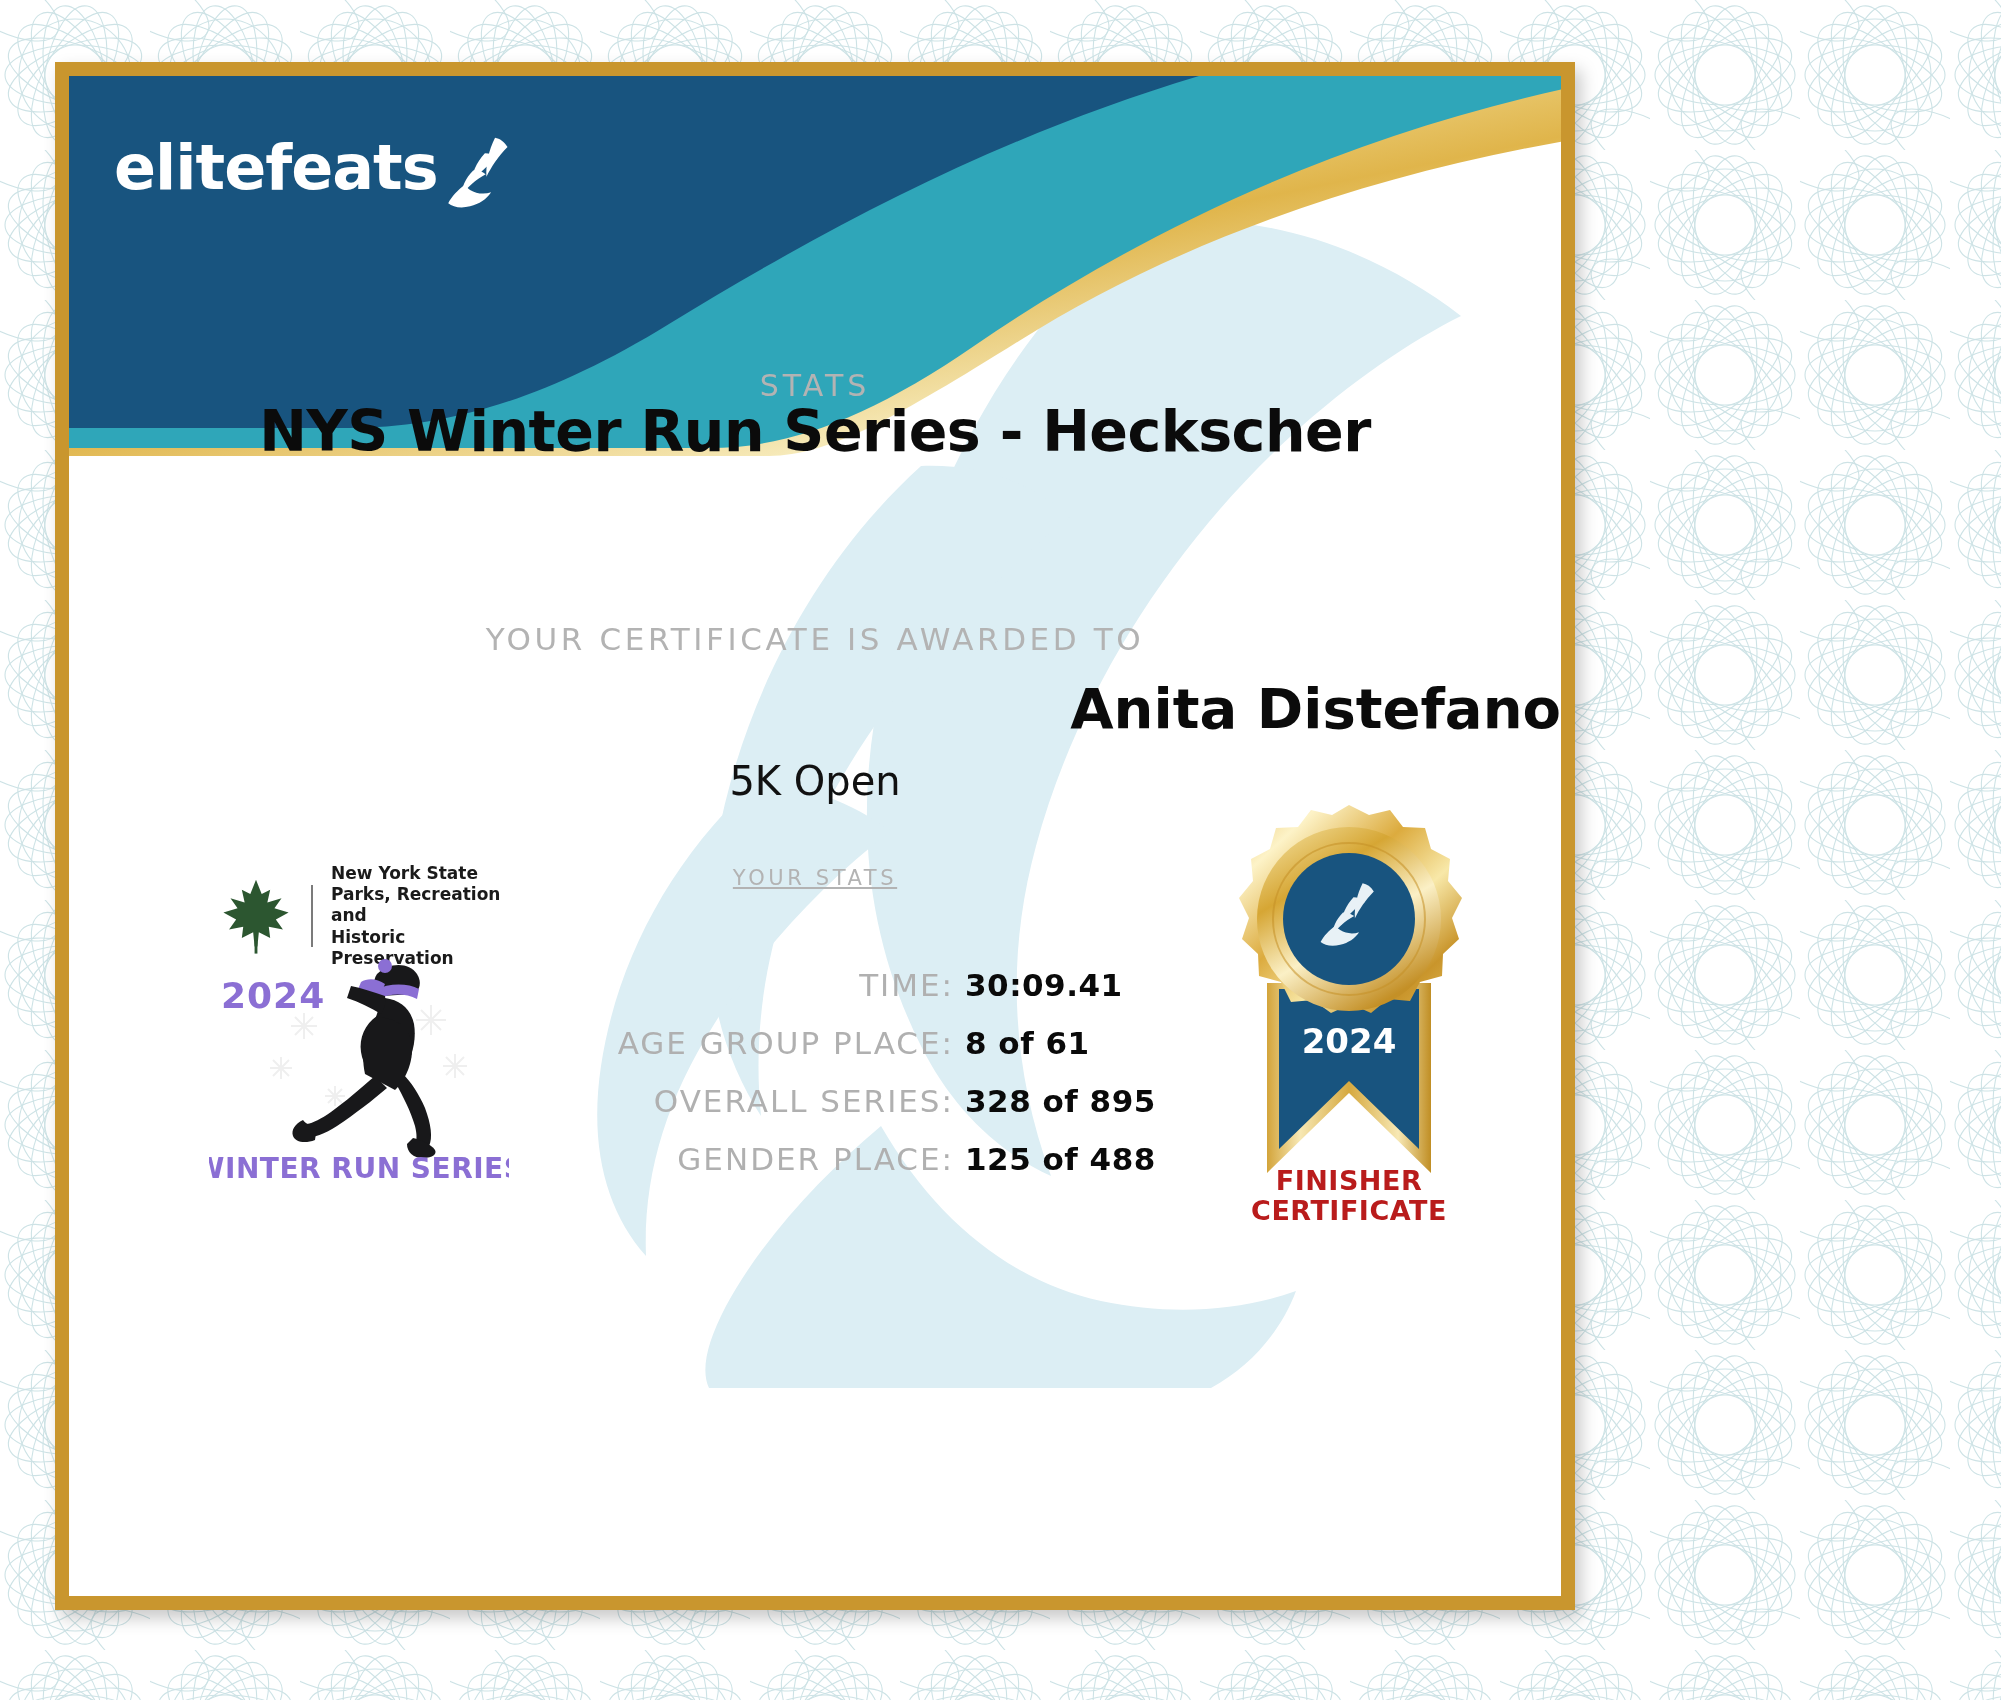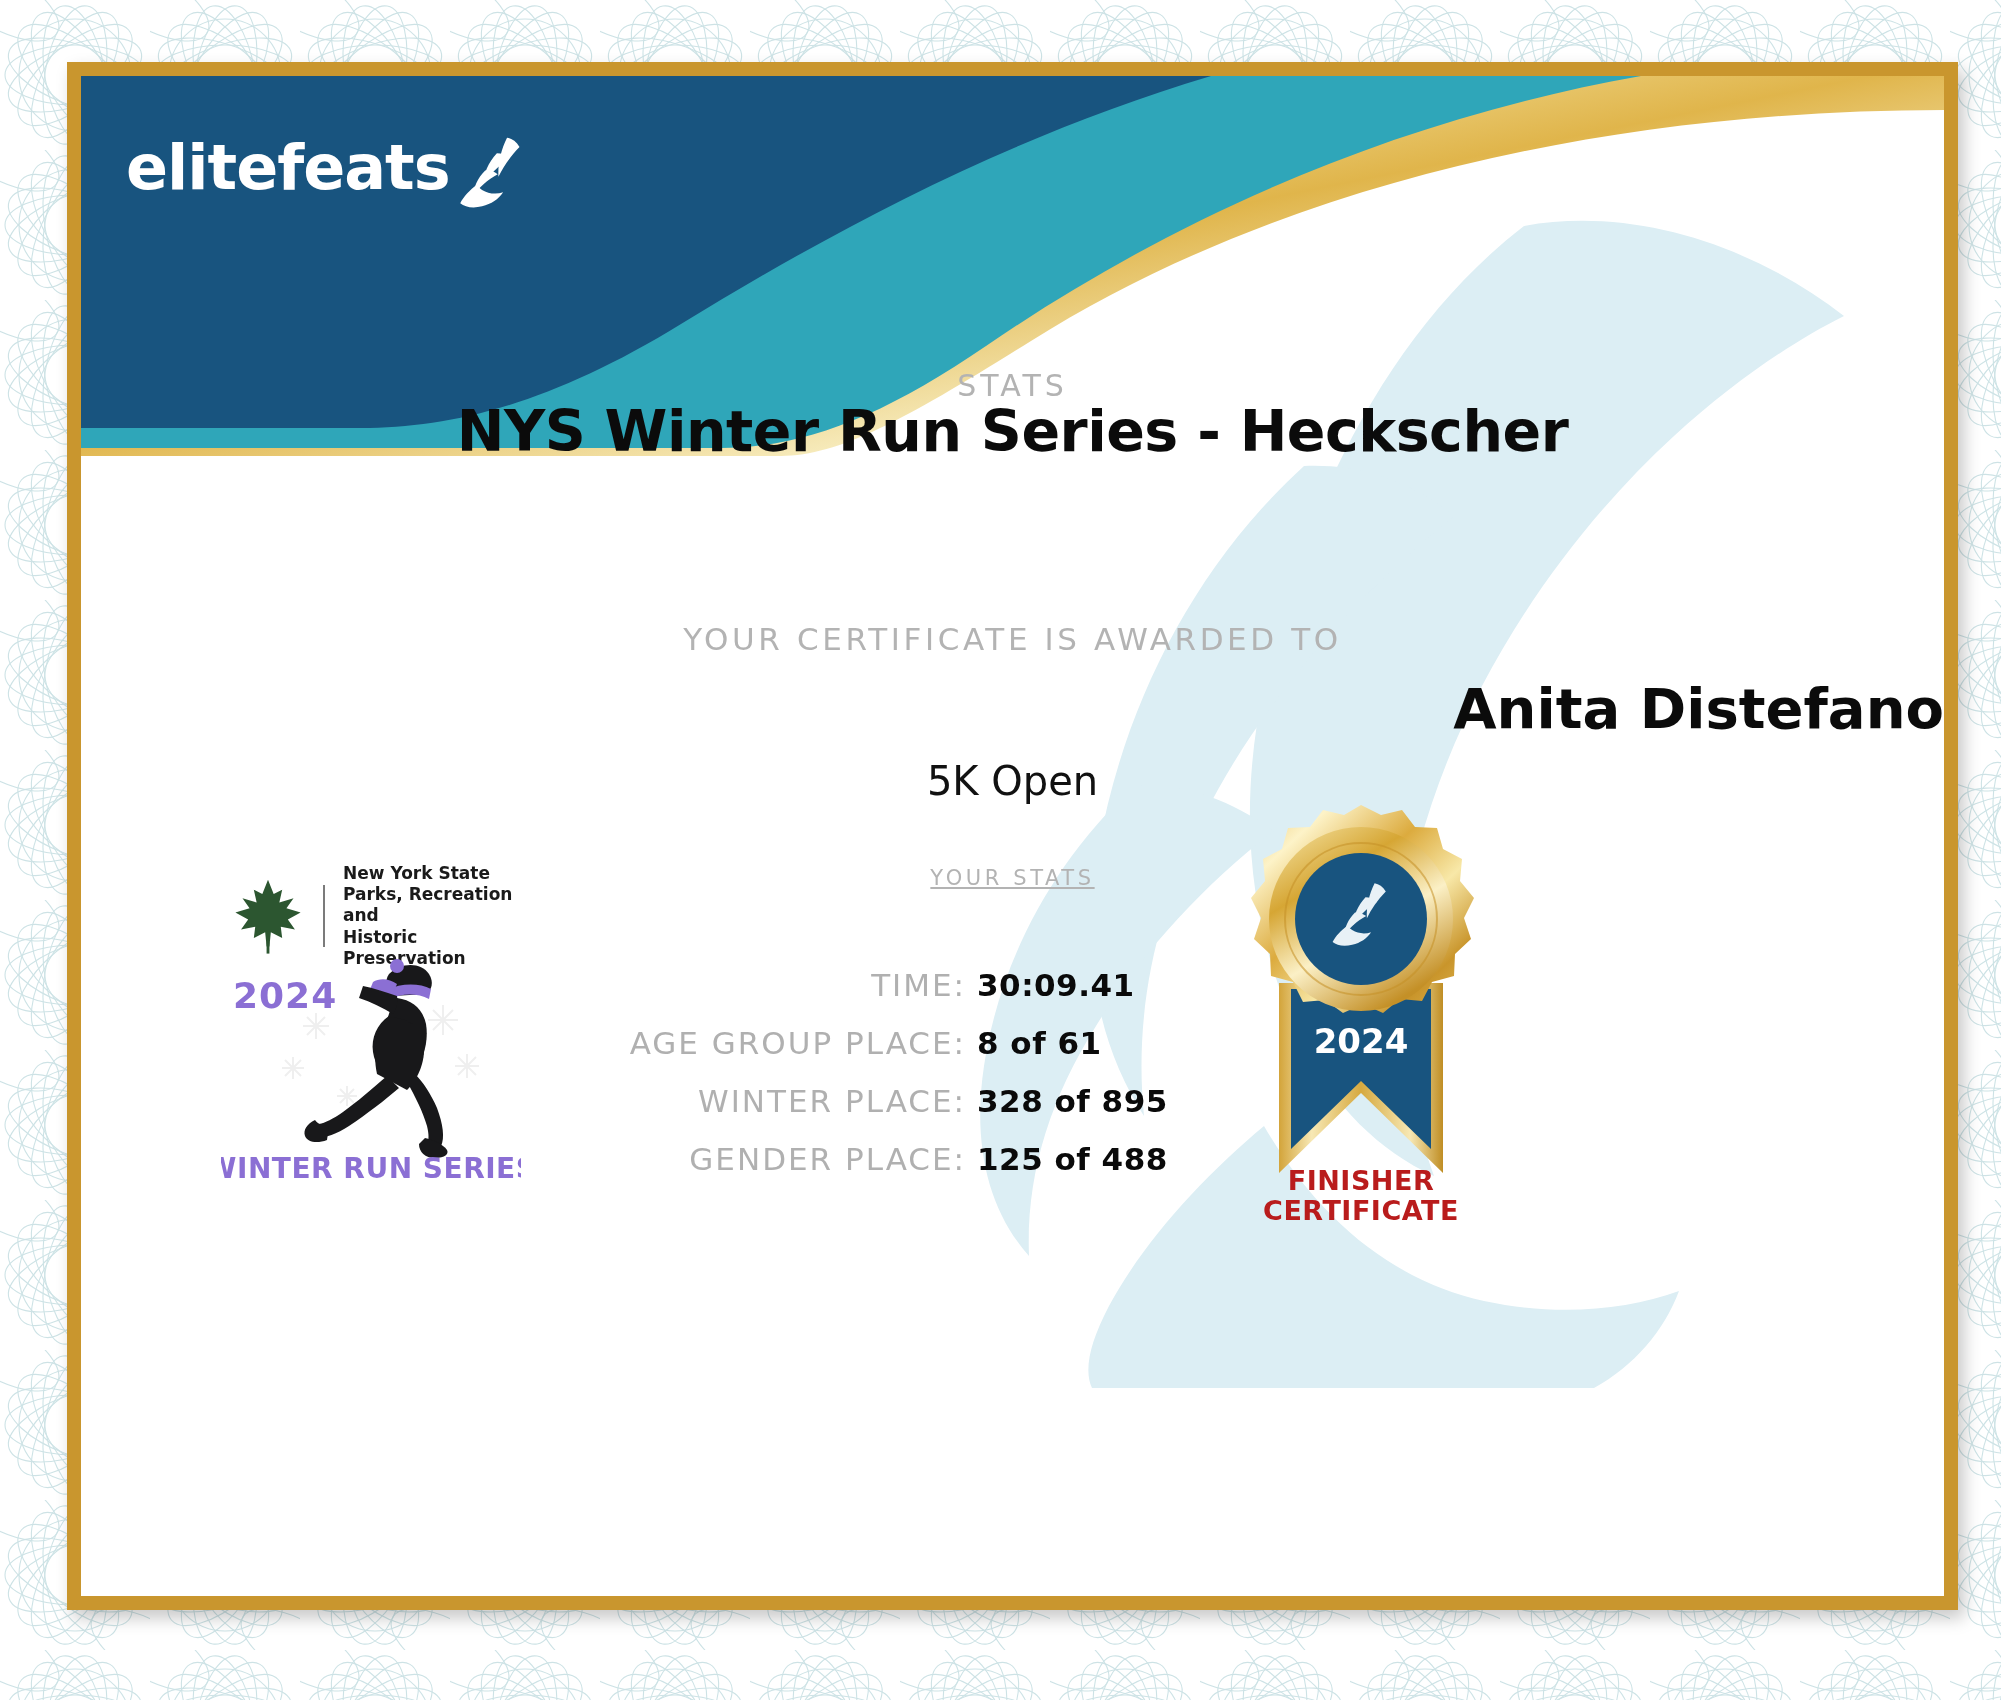--- a/index.html
+++ b/index.html
@@ -11,28 +11,27 @@
     position:relative;
   }
 
   
   #guilloche{position:absolute;inset:0;width:2001px;height:1700px;z-index:0;}
 
   
   .cert-card{
     position:absolute;
     left:55px; top:62px;
-    width:1891px; height:1548px;
+    width:1520px; height:1548px;
     background:#ffffff;
     border:14px solid #c9962e;
     box-sizing:border-box;
     box-shadow:6px 8px 16px rgba(0,0,0,.22);
     overflow:hidden;
     z-index:2;
-    margin-left:12px;
   }
   .cert-inner{position:absolute;inset:0;overflow:hidden;}
 
   
   .header-art{position:absolute;left:0;top:0;width:1863px;height:380px;z-index:1;}
 
   
   .watermark{position:absolute;right:-40px;top:90px;width:1150px;height:1230px;z-index:0;opacity:1;}
 
   
@@ -218,21 +217,21 @@
       <tbody>
         <tr>
           <td class="stat-key">TIME:</td>
           <td class="stat-val">30:09.41</td>
         </tr>
         <tr>
           <td class="stat-key">AGE GROUP PLACE:</td>
           <td class="stat-val">8 of 61</td>
         </tr>
         <tr>
-          <td class="stat-key">WINTER PLACE:</td>
+          <td class="stat-key">OVERALL SERIES:</td>
           <td class="stat-val">328 of 895</td>
         </tr>
         <tr>
           <td class="stat-key">GENDER PLACE:</td>
           <td class="stat-val">125 of 488</td>
         </tr>
       </tbody>
     </table>
   </div>
 

